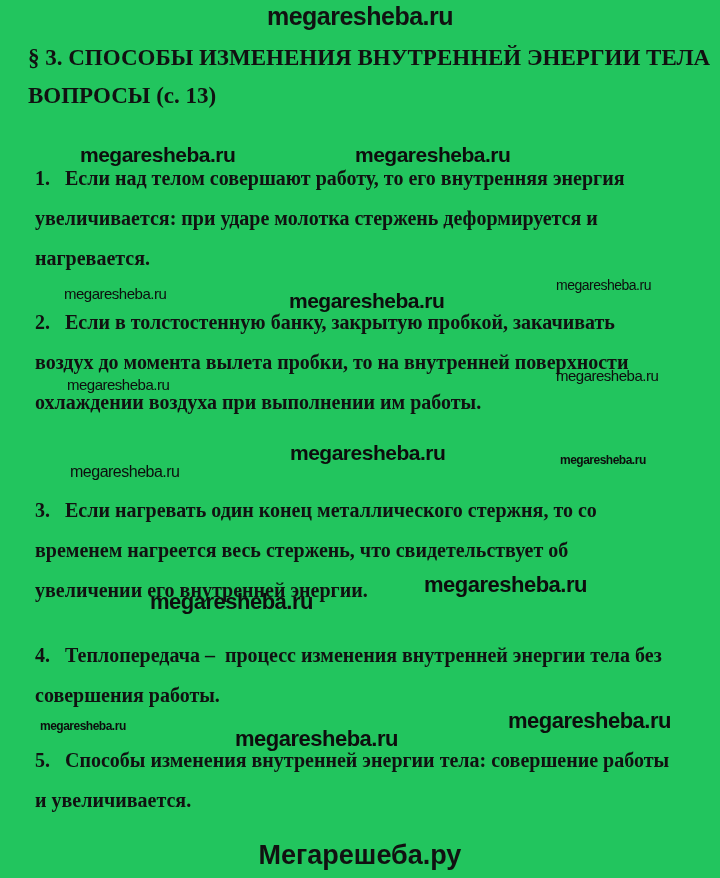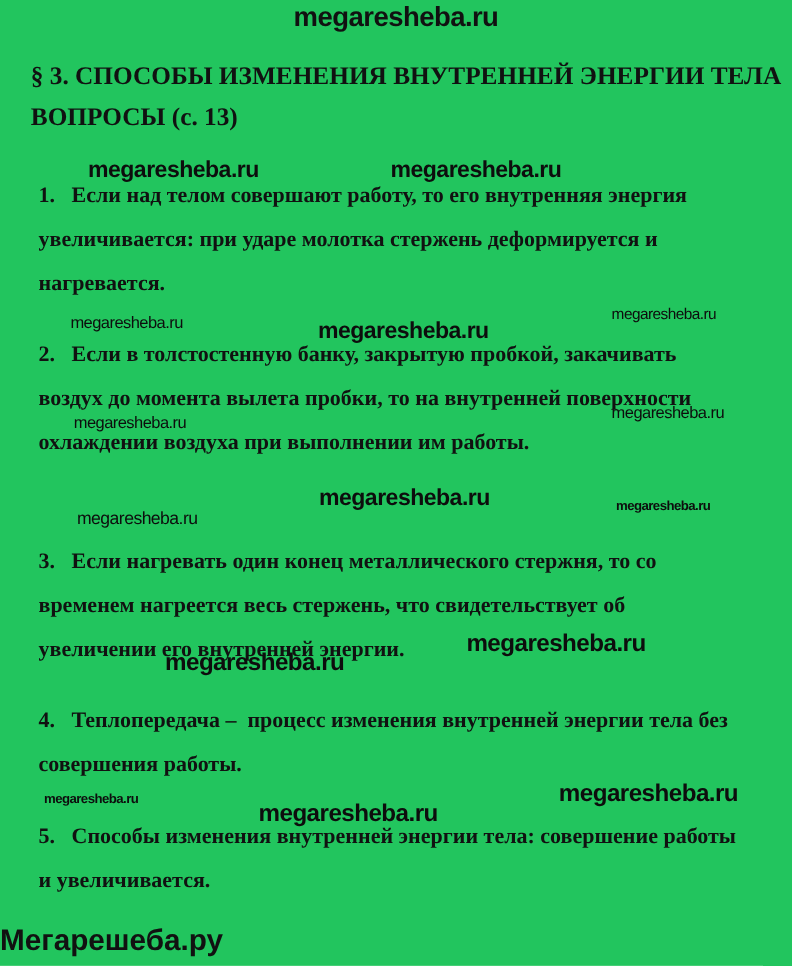--- a/index.html
+++ b/index.html
@@ -11,21 +11,21 @@
     font-family:"Liberation Serif", serif;
     color:#111111;
   }
   .site-header{
     position:absolute;top:2px;left:0;width:720px;
     text-align:center;
     font-family:"Liberation Sans", sans-serif;
     font-weight:700;font-size:25px;letter-spacing:-0.5px;
   }
   .doc-title{
-    position:absolute;left:28px;top:50px;width:680px;
+    position:absolute;left:28px;top:39px;width:680px;
     font-weight:700;font-size:23px;line-height:38px;
     font-family:"Liberation Serif", serif;
   }
   .doc-title .t-line{white-space:nowrap;}
   .answers{position:absolute;left:0;top:0;width:720px;}
   .answer{position:absolute;left:35px;width:680px;font-weight:bold;}
   .answer .line{
     height:40px;line-height:40px;
     font-size:20px;white-space:nowrap;
     font-family:"Liberation Serif", serif;
@@ -33,20 +33,21 @@
   .wm-layer{position:absolute;left:0;top:0;width:720px;height:878px;pointer-events:none;}
   .wm{
     position:absolute;
     font-family:"Liberation Sans", sans-serif;
     letter-spacing:-0.5px;
     white-space:nowrap;
     color:#0d0d0d;
   }
   .site-footer{
     position:absolute;left:0;top:840px;width:720px;
+    text-align:center;
     font-family:"Liberation Sans", sans-serif;
     font-weight:700;font-size:27px;
   }
 </style>
 </head>
 <body>
 
 <div class="page">
 
   <div class="site-header">megaresheba.ru</div>

